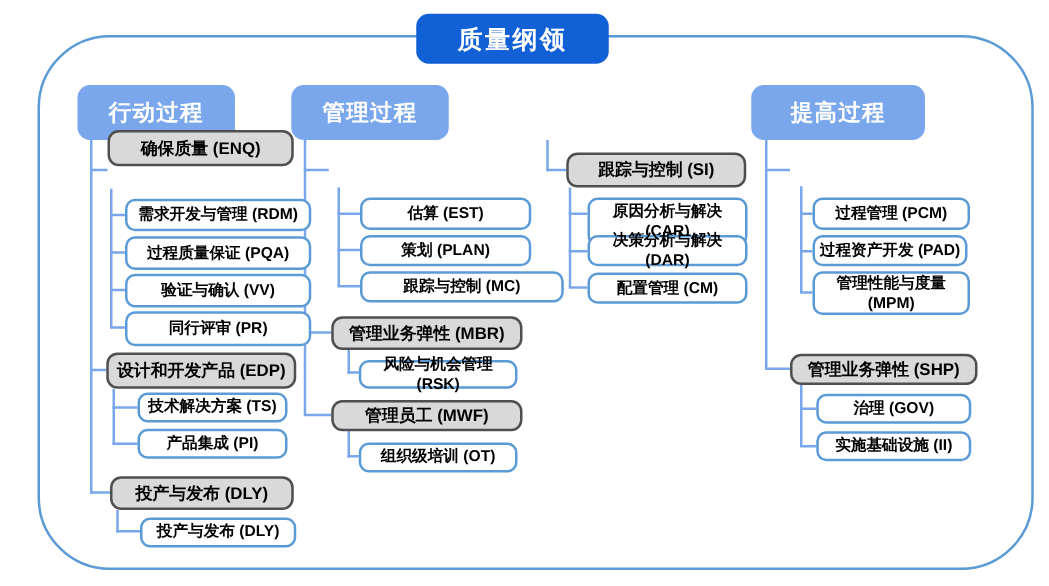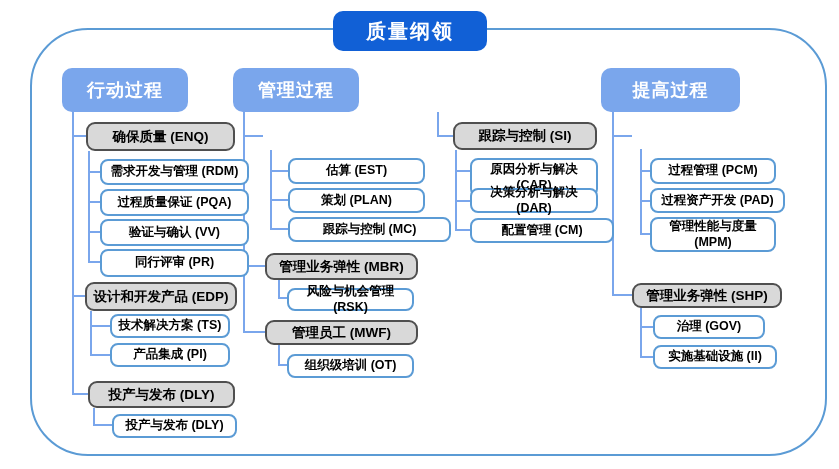--- a/index.html
+++ b/index.html
@@ -34,21 +34,21 @@
 
   <div class="title">质量纲领</div>
 
   <div class="col-header" style="left:62px;top:68px;width:126px">行动过程</div>
 
   <div class="line v" style="left:72px;top:112px;height:283px"></div>
   <div class="line h" style="left:72px;top:135px;width:14px"></div>
   <div class="line h" style="left:72px;top:295px;width:13px"></div>
   <div class="line h" style="left:72px;top:393px;width:16px"></div>
 
-  <div class="gray-box" style="left:86px;top:122px;width:149px;height:29px">确保质量 (ENQ)</div>
+  <div class="gray-box" style="left:86px;top:104px;width:149px;height:29px">确保质量 (ENQ)</div>
   <div class="line v" style="left:88px;top:151px;height:111px"></div>
   <div class="line h" style="left:88px;top:171px;width:12px"></div>
   <div class="line h" style="left:88px;top:201px;width:12px"></div>
   <div class="line h" style="left:88px;top:231px;width:12px"></div>
   <div class="line h" style="left:88px;top:261px;width:12px"></div>
   <div class="white-box" style="left:100px;top:159px;width:149px;height:26px">需求开发与管理 (RDM)</div>
   <div class="white-box" style="left:100px;top:189px;width:149px;height:27px">过程质量保证 (PQA)</div>
   <div class="white-box" style="left:100px;top:219px;width:149px;height:27px">验证与确认 (VV)</div>
   <div class="white-box" style="left:100px;top:249px;width:149px;height:28px">同行评审 (PR)</div>
 
@@ -93,36 +93,36 @@
   <div class="line v" style="left:437px;top:112px;height:25px"></div>
   <div class="line h" style="left:437px;top:135px;width:16px"></div>
 
   <div class="gray-box" style="left:453px;top:122px;width:144px;height:28px">跟踪与控制 (SI)</div>
   <div class="line v" style="left:455px;top:150px;height:80px"></div>
   <div class="line h" style="left:455px;top:170px;width:15px"></div>
   <div class="line h" style="left:455px;top:200px;width:15px"></div>
   <div class="line h" style="left:455px;top:229px;width:15px"></div>
   <div class="white-box" style="left:470px;top:158px;width:128px;height:39px">原因分析与解决 (CAR)</div>
   <div class="white-box" style="left:470px;top:188px;width:128px;height:25px">决策分析与解决 (DAR)</div>
-  <div class="white-box" style="left:470px;top:218px;width:144px;height:25px">配置管理 (CM)</div>
+  <div class="white-box" style="left:470px;top:218px;width:128px;height:25px">配置管理 (CM)</div>
 
   <div class="col-header" style="left:601px;top:68px;width:139px">提高过程</div>
 
   <div class="line v" style="left:612px;top:112px;height:184px"></div>
   <div class="line h" style="left:612px;top:135px;width:20px"></div>
   <div class="line h" style="left:612px;top:294px;width:20px"></div>
 
   <div class="line v" style="left:640px;top:149px;height:85px"></div>
   <div class="line h" style="left:640px;top:170px;width:10px"></div>
   <div class="line h" style="left:640px;top:200px;width:10px"></div>
   <div class="line h" style="left:640px;top:233px;width:10px"></div>
   <div class="white-box" style="left:650px;top:158px;width:126px;height:26px">过程管理 (PCM)</div>
-  <div class="white-box" style="left:650px;top:188px;width:135px;height:25px">过程资产开发 (PAD)</div>
+  <div class="white-box" style="left:650px;top:188px;width:124px;height:25px">过程资产开发 (PAD)</div>
   <div class="white-box" style="left:650px;top:217px;width:126px;height:35px">管理性能与度量 (MPM)</div>
 
   <div class="gray-box" style="left:632px;top:283px;width:150px;height:25px">管理业务弹性 (SHP)</div>
   <div class="line v" style="left:640px;top:308px;height:49px"></div>
   <div class="line h" style="left:640px;top:326px;width:13px"></div>
   <div class="line h" style="left:640px;top:356px;width:13px"></div>
-  <div class="white-box" style="left:653px;top:315px;width:112px;height:24px">治理 (GOV)</div>
+  <div class="white-box" style="left:653px;top:315px;width:124px;height:24px">治理 (GOV)</div>
   <div class="white-box" style="left:653px;top:345px;width:124px;height:24px">实施基础设施 (II)</div>
 
 </div>
 
 </body></html>

